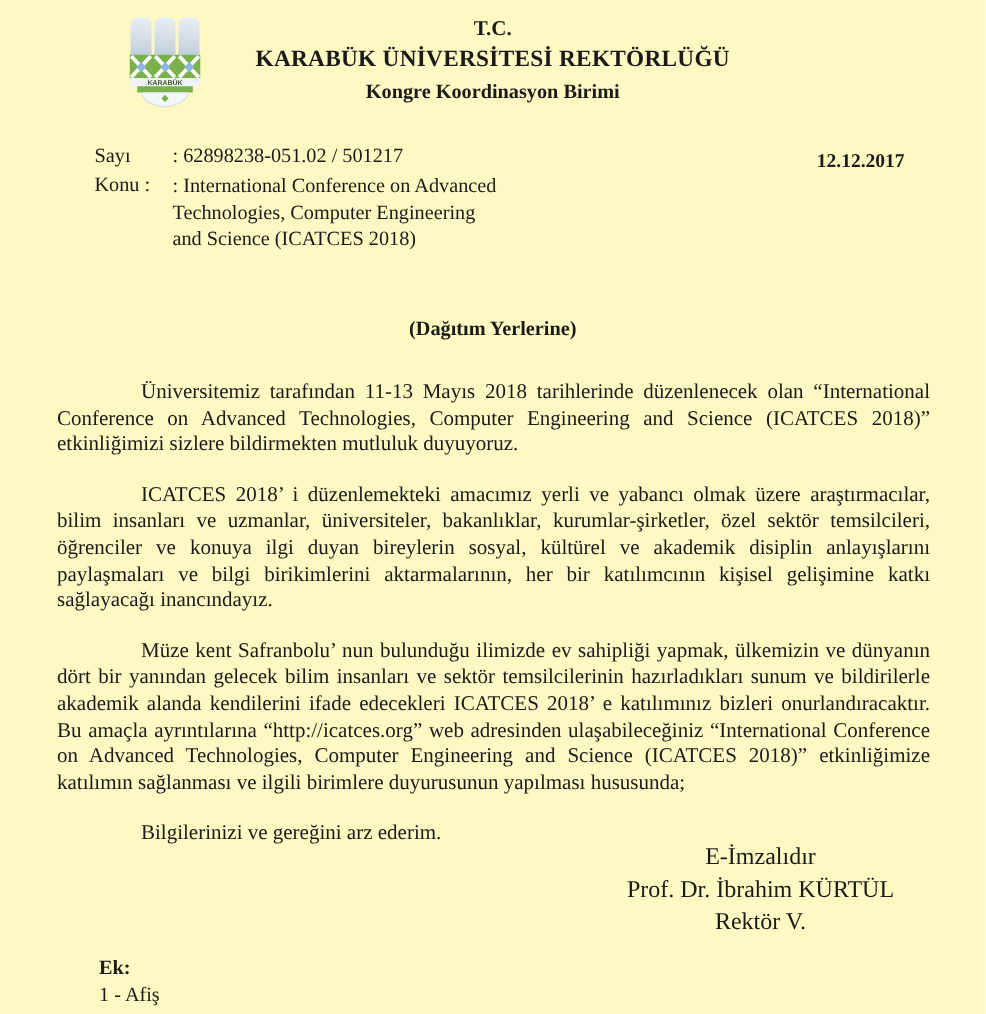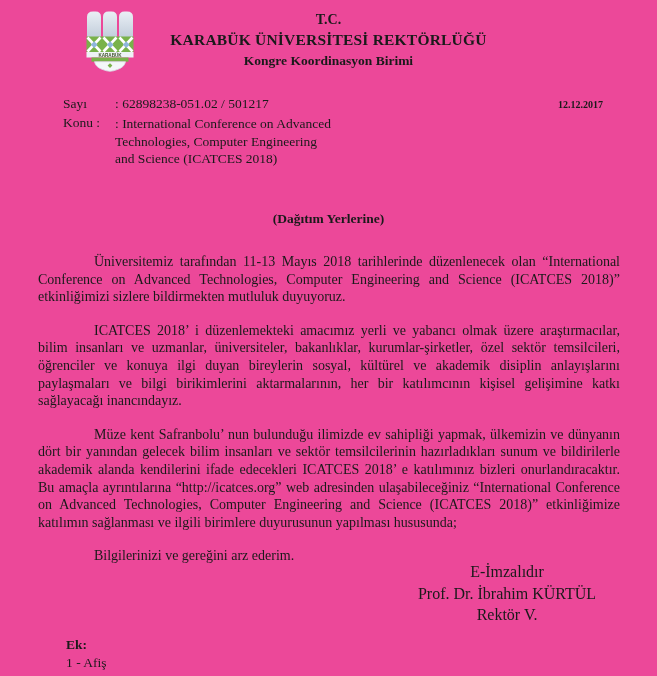--- a/index.html
+++ b/index.html
@@ -1,21 +1,21 @@
 <!DOCTYPE html>
 <html><head>
 <meta charset="utf-8">
 <style>
   * { margin: 0; padding: 0; box-sizing: border-box; }
   html, body { background: #ffffff; }
   .page {
     position: relative;
     width: 657px;
     height: 676px;
-    background: #ec4899;
+    background: #fef9c3;
     font-family: "Liberation Serif", "DejaVu Serif", serif;
     color: #1a1a1a;
     overflow: hidden;
   }
   
   .logo-wrap { position: absolute; left: 85px; top: 9px; }
   .letterhead {
     position: absolute; top: 12px; left: 0; right: 0;
     text-align: center; font-weight: bold;
   }
@@ -24,21 +24,21 @@
   .lh-dept { font-size: 13.5px; margin-top: 4px; }
 
   
   .meta { position: absolute; top: 96px; left: 63px; right: 40px; font-size: 13.5px; }
   .meta-grid { display: grid; grid-template-columns: 50px auto; column-gap: 2px; row-gap: 3px; width: 430px; }
   .meta-label { white-space: nowrap; }
   .meta-value { white-space: nowrap; }
   .konu-lines div { line-height: 17.5px; }
   .letter-date {
     position: absolute; top: 3px; right: 14px;
-    font-weight: bold; font-size: 10px;
+    font-weight: bold; font-size: 13px;
   }
 
   
   .distribution {
     position: absolute; top: 211px; left: 0; right: 0;
     text-align: center; font-weight: bold; font-size: 13.5px;
   }
 
   
   .body-text { position: absolute; top: 253px; left: 38px; right: 37px; }

